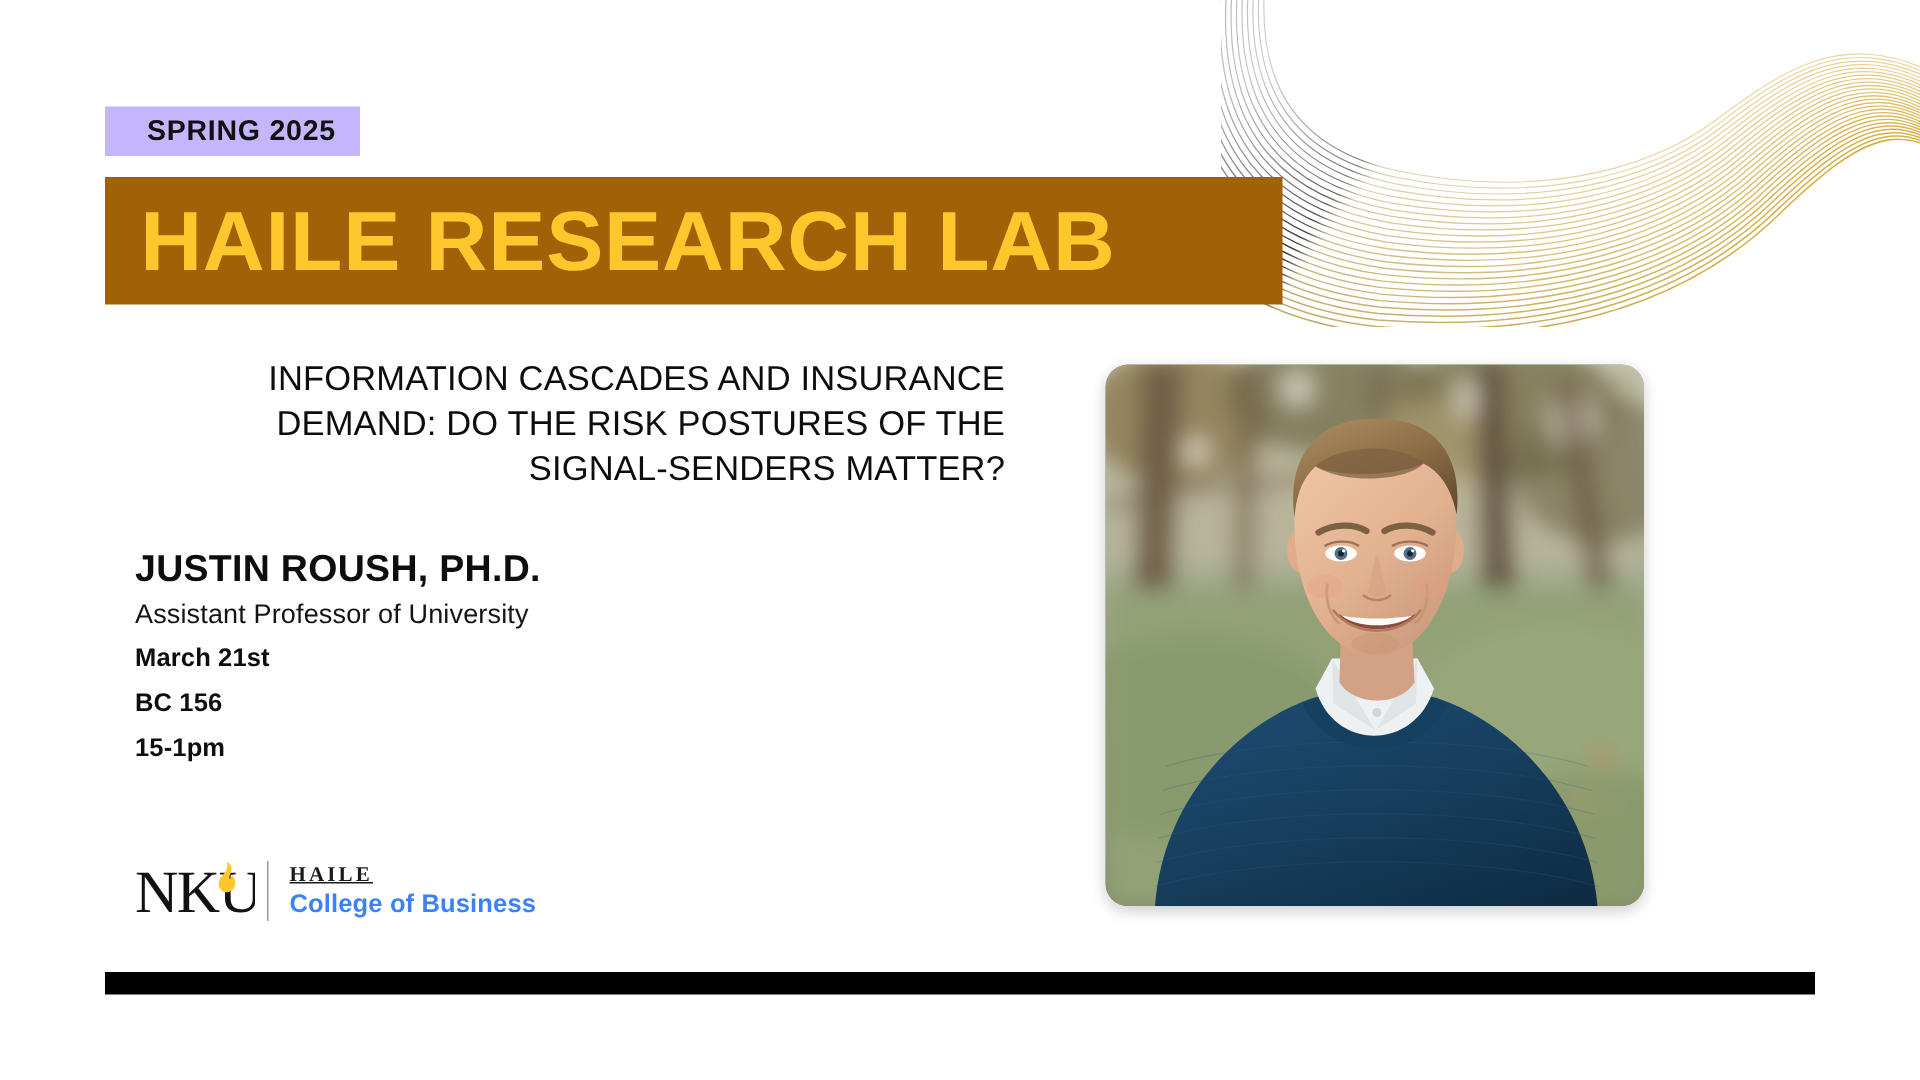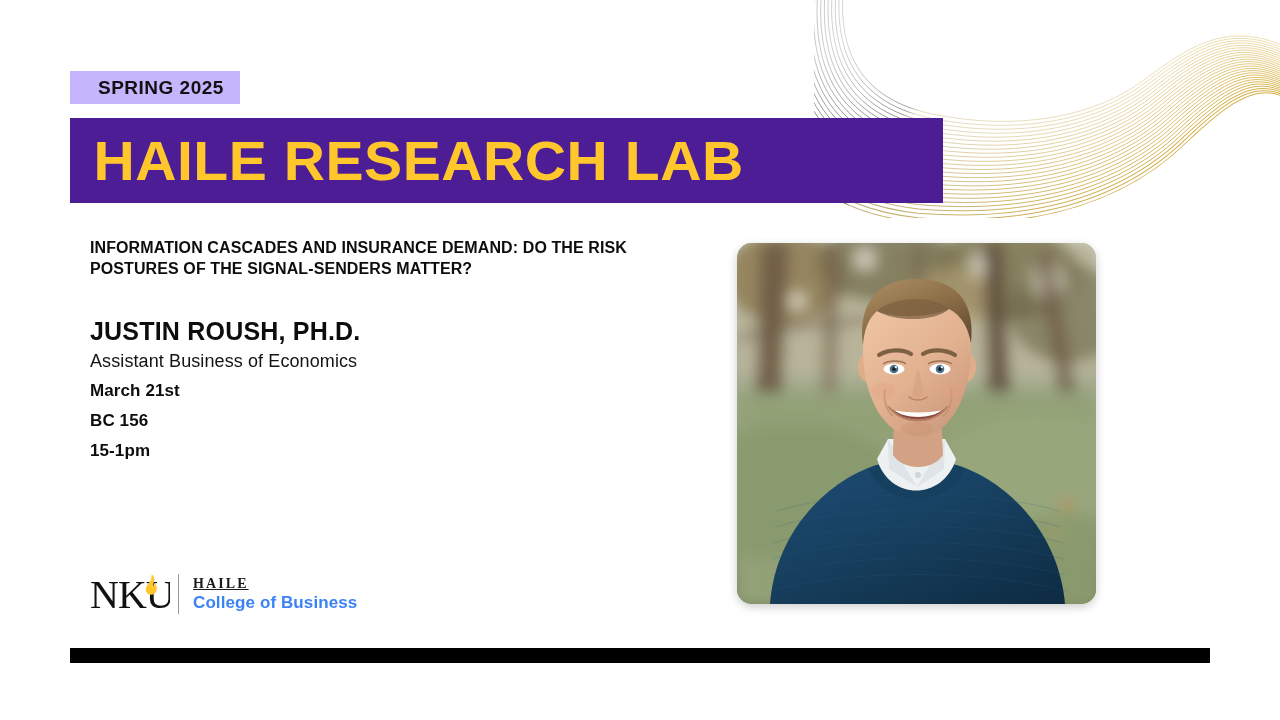--- a/index.html
+++ b/index.html
@@ -46,23 +46,23 @@
     font-weight:600;
     color:#111111;
     white-space:nowrap;
   }
 
   
   #titlebar {
     position:absolute;
     left:70px;
     top:118px;
-    width:873px;
+    width:785px;
     height:85px;
-    background:#4c1d95;
+    background:#a16207;
     display:flex;
     align-items:center;
     text-align:center;
   }
   #titlebar-text {
     color:#FFC72C;
     font-size:56px;
     font-weight:800;
     letter-spacing:0.5px;
     line-height:1;
@@ -74,26 +74,27 @@
 
   
   #content {
     position:absolute;
     left:90px;
     top:238px;
     width:600px;
   }
 
   #talk-title {
-    font-size:16px;
-    font-weight:700;
+    font-size:23px;
+    font-weight:400;
     color:#0d0d0d;
     line-height:1.30;
     letter-spacing:0.1px;
     max-width:580px;
+    text-align:right;
   }
 
   #speaker-block { margin-top:36px; }
 
   #speaker-name {
     font-size:25px;
     font-weight:800;
     color:#0d0d0d;
     letter-spacing:0.2px;
     line-height:1.2;
@@ -223,21 +224,21 @@
   <div id="titlebar">
     <span id="titlebar-text">HAILE RESEARCH LAB</span>
   </div>
 
   <div id="content">
 
     <h1 id="talk-title">INFORMATION CASCADES AND INSURANCE DEMAND: DO THE RISK POSTURES OF THE SIGNAL-SENDERS MATTER?</h1>
 
     <div id="speaker-block">
       <div id="speaker-name">JUSTIN ROUSH, PH.D.</div>
-      <div id="speaker-title">Assistant Business of Economics</div>
+      <div id="speaker-title">Assistant Professor of University</div>
 
       <div id="event-details">
         <div class="detail-line">March 21st</div>
         <div class="detail-line">BC 156</div>
         <div class="detail-line">15-1pm</div>
       </div>
     </div>
   </div>
 
   <div id="logo">

